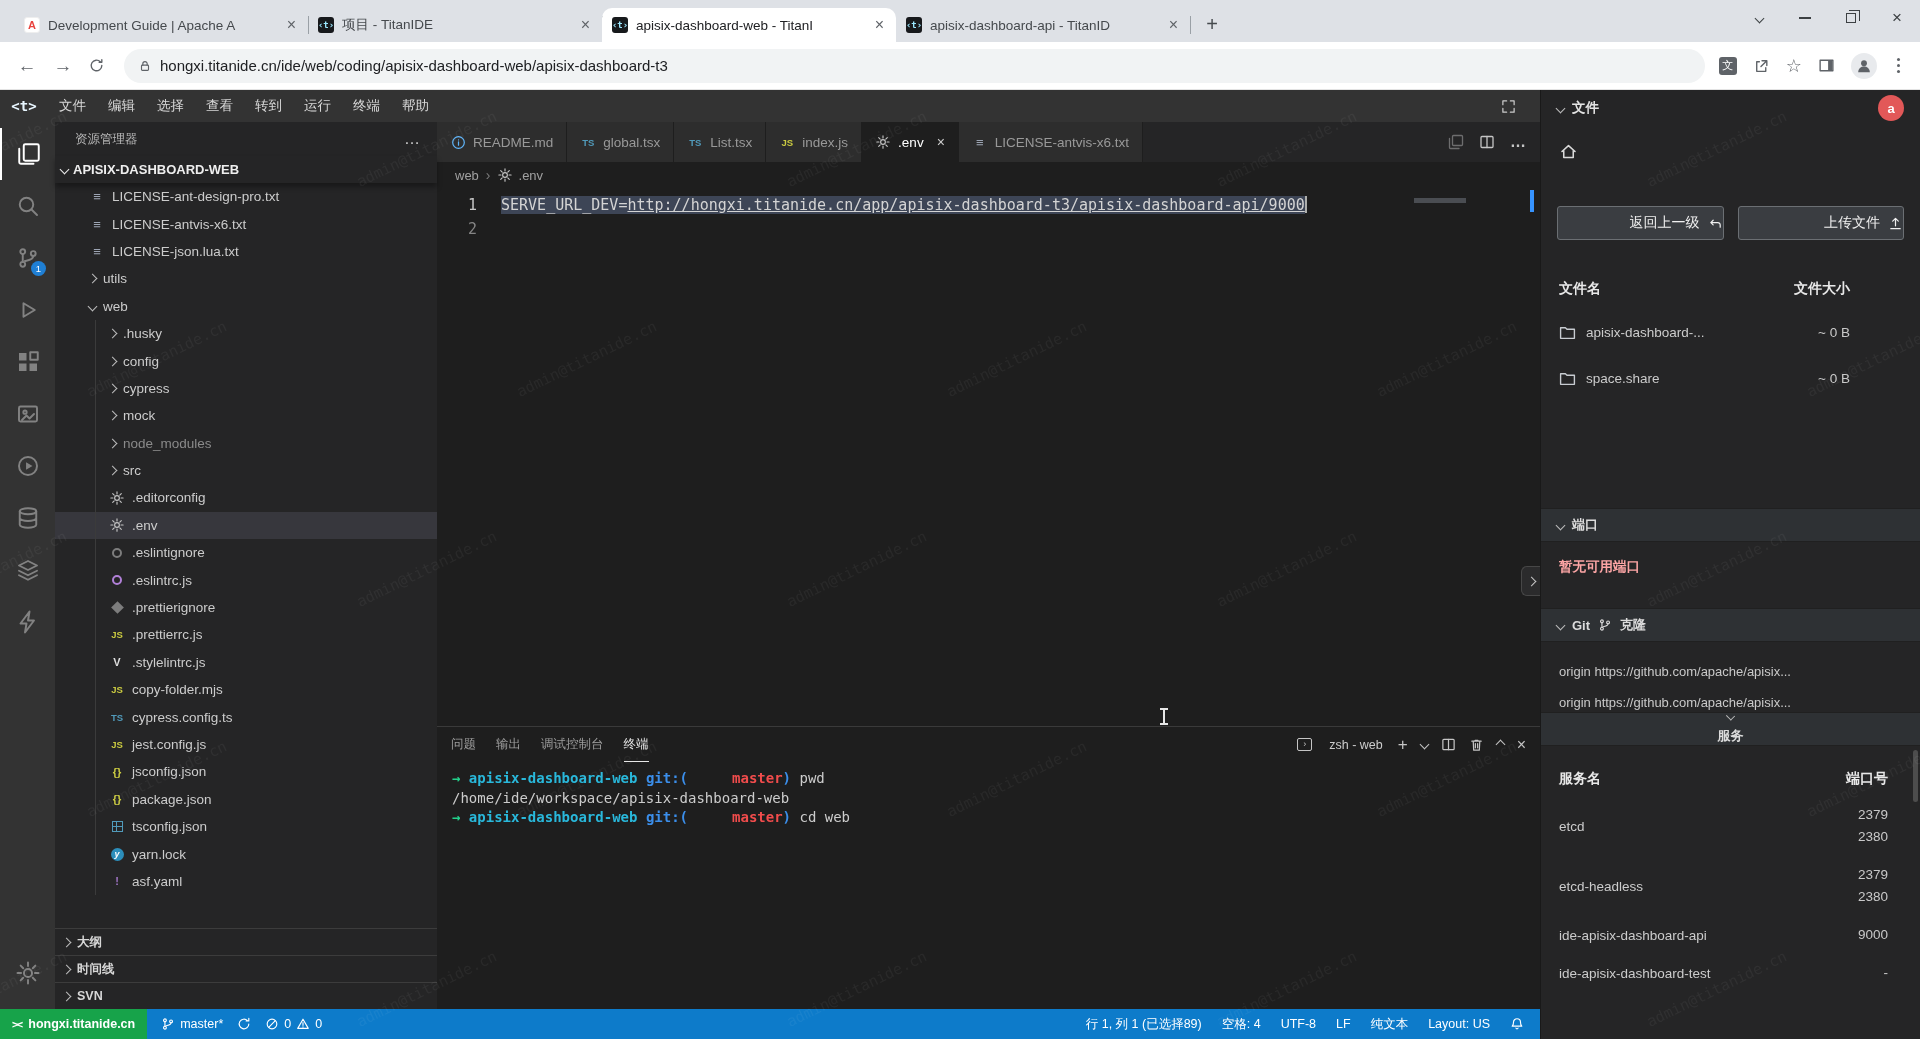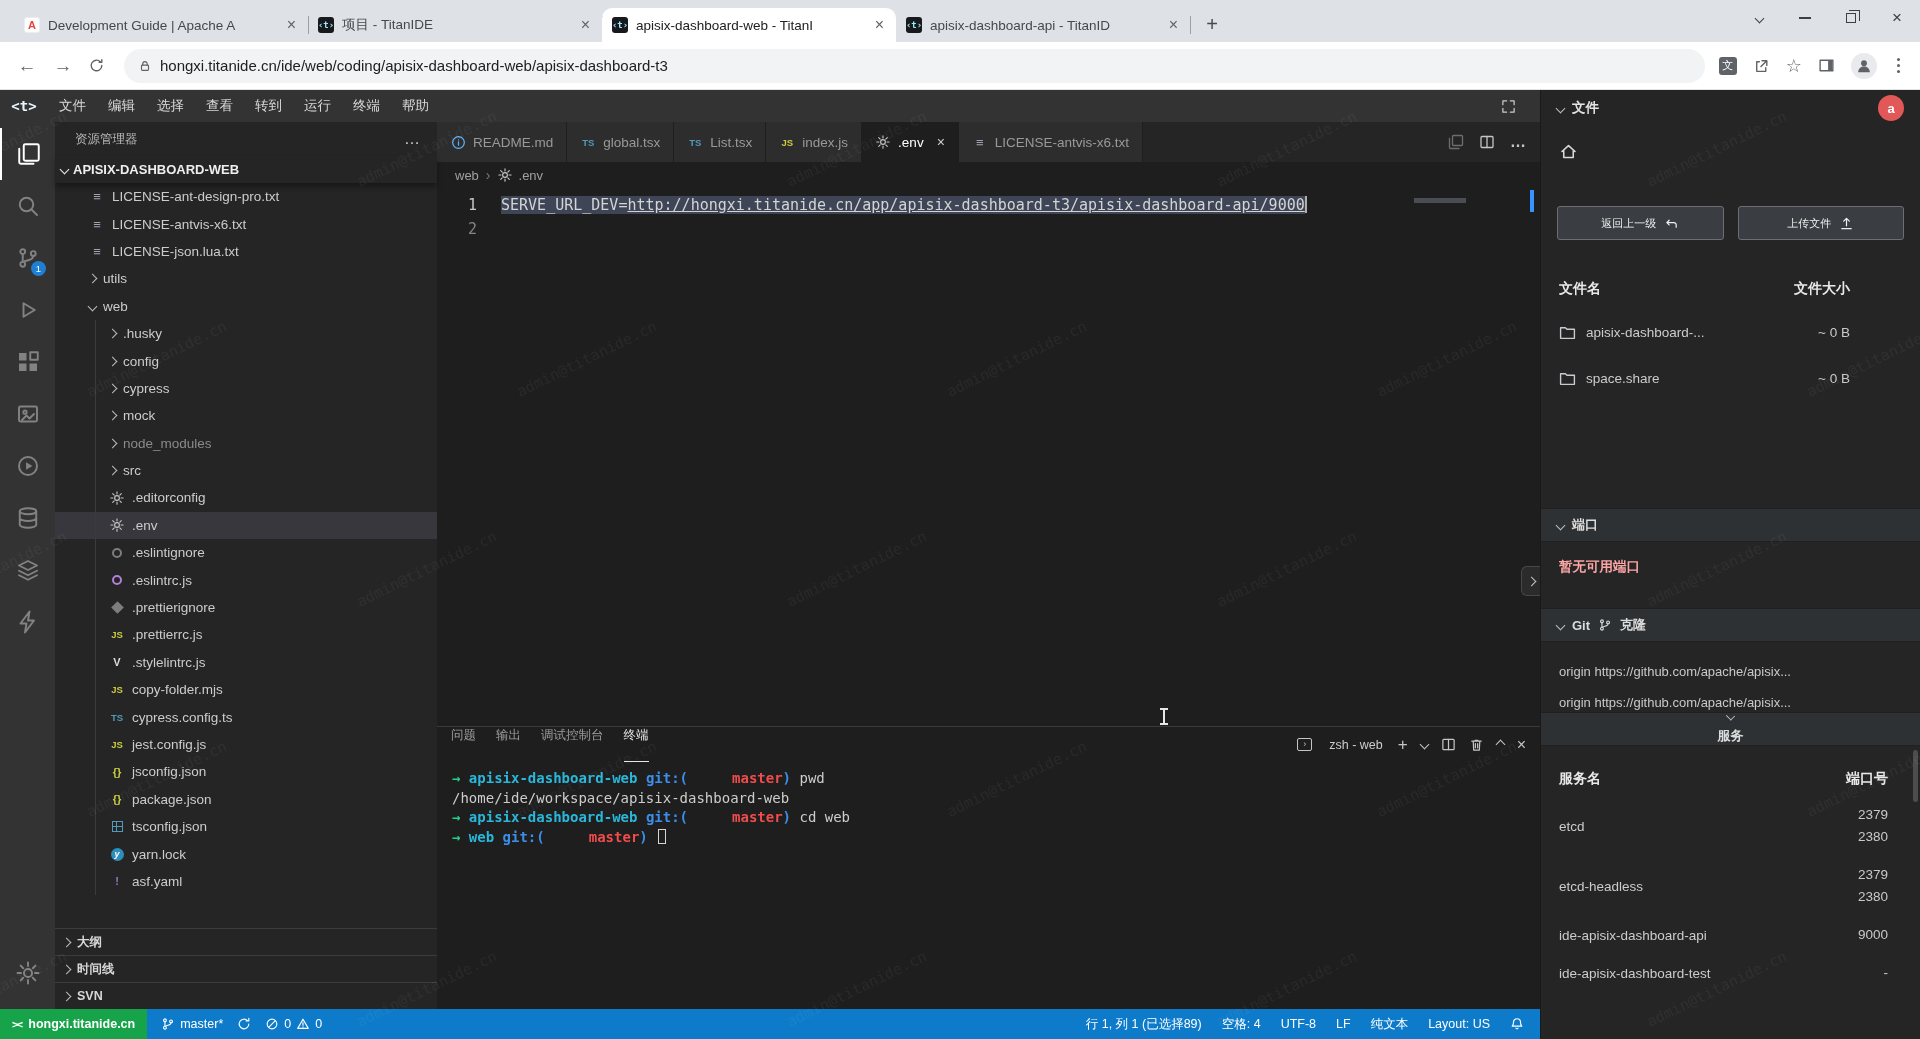--- a/index.html
+++ b/index.html
@@ -106,21 +106,21 @@
   .selcursor { display:inline-block; width:2px; height:17px; background:#aeafad; vertical-align:-3px; }
   .mini-mark { position:absolute; right:74px; top:10px; width:52px; height:5px; background:#4a4d52; }
   .ovr-mark { position:absolute; right:6px; top:2px; width:4px; height:22px; background:#3794ff; }
   .reveal { position:absolute; right:0; top:378px; width:19px; height:30px; background:#2b2b2c; border:1px solid #474747; border-right:none; border-radius:6px 0 0 6px; display:flex; align-items:center; justify-content:center; color:#c5c5c5; }
   .ibeam { position:absolute; left:726px; top:520px; width:2px; height:17px; background:#e6e6e6; }
   .ibeam::before, .ibeam::after { content:""; position:absolute; left:-3px; width:8px; height:1.6px; background:#e6e6e6; }
   .ibeam::before { top:0; } .ibeam::after { bottom:0; }
 
   .terminal { flex:0 0 283px; border-top:1px solid #3a3a3a; display:flex; flex-direction:column; }
   .term-head { height:35px; display:flex; align-items:center; padding:0 14px; gap:20px; color:#9d9d9d; font-size:12.5px; flex:0 0 35px; }
-  .ttab { height:35px; display:flex; }
+  .ttab { height:35px; display:flex; align-items:center; }
   .ttab.active { color:#e7e7e7; border-bottom:1px solid #e7e7e7; }
   .term-ctl { margin-left:auto; display:flex; align-items:center; gap:13px; color:#c5c5c5; }
   .term-ctl svg { width:15px; height:15px; }
   .shellbox { width:15px; height:13px; border:1.2px solid #c5c5c5; border-radius:2px; font-size:9px; line-height:11px; text-align:center; color:#c5c5c5; }
   .shelllbl { font-size:12.5px; color:#cccccc; margin:0 2px 0 4px; }
   .plus { font-size:17px; line-height:1; }
   .term-body { flex:1; font-family:"DejaVu Sans Mono",monospace; font-size:14px; line-height:19.5px; padding:7px 0 0 15px; color:#cccccc; }
   .tg { color:#23d18b; font-weight:bold; } .tc { color:#29b8db; font-weight:bold; }
   .tb { color:#3b8eea; font-weight:bold; } .tr { color:#f14c4c; font-weight:bold;margin-left:44px; } .tw { color:#cccccc; }
   .tcur { display:inline-block; width:8px; height:15px; border:1px solid #d4d4d4; vertical-align:-2px; margin-left:2px; }
@@ -132,21 +132,21 @@
   .st-item svg { width:14px; height:14px; }
   .st-right { margin-left:auto; display:flex; align-items:center; gap:20px; padding-right:16px; }
 
   .rightpanel { width:380px; flex:0 0 380px; background:#252526; border-left:1px solid #191919; color:#cccccc; position:relative; overflow:hidden; }
   .rp-head { height:36px; display:flex; align-items:center; gap:8px; padding:0 16px; font-weight:700; font-size:13.5px; color:#e3e3e3; }
   .rp-head .chev { color:#bdbdbd; }
   .rp-avatar { margin-left:auto; width:26px; height:26px; border-radius:50%; background:#e25858; color:#fff; display:flex; align-items:center; justify-content:center; font-size:13px; }
   .rp-home { margin:10px 0 0 18px; height:30px; display:flex; align-items:center; color:#d9d9d9; }
   .rp-home svg { width:19px; height:19px; }
   .rp-btns { margin:40px 16px 0 16px; display:flex; gap:14px; }
-  .rp-btn { flex:1; height:34px; background:#3a3d41; border:1px solid #6b6f73; border-radius:3px; display:flex; align-items:center; justify-content:center; gap:8px; font-size:11px; color:#f0f0f0; }
+  .rp-btn { flex:1; height:34px; background:#3a3d41; border:1px solid #6b6f73; border-radius:3px; display:flex; align-items:center; justify-content:flex-end; gap:8px; font-size:14px; color:#f0f0f0; }
   .rp-btn svg { width:15px; height:15px; }
   .rp-cols { margin:40px 16px 0 18px; display:flex; justify-content:space-between; font-weight:700; font-size:14px; color:#e8e8e8; }
   .rp-cols .c2 { padding-right:54px; }
   .rp-frow { margin:20px 16px 0 18px; height:28px; display:flex; align-items:center; gap:10px; font-size:13.5px; }
   .rp-frow + .rp-frow { margin-top:18px; }
   .rp-frow svg { width:17px; height:17px; color:#c8ccd1; }
   .rp-frow .fname { flex:1; white-space:nowrap; overflow:hidden; }
   .rp-frow .fsize { padding-right:54px; color:#c9c9c9; }
   .rp-sec { height:34px; background:#2e3134; border-top:1px solid #202020; border-bottom:1px solid #202020; display:flex; align-items:center; gap:8px; padding:0 16px; font-weight:700; font-size:13px; color:#dcdcdc; }
   .rp-sec .chev { color:#bdbdbd; }
@@ -641,21 +641,20 @@
                   </svg>
                 </span>
               <i class="chev u"></i>
               <span style="font-size:16px;">×</span>
             </span>
           </div>
           <div class="term-body" id="termbody">
               <div><span class="tg">→ </span><span class="tc">apisix-dashboard-web </span><span class="tb">git:(</span><span class="tr">master</span><span class="tb">) </span><span class="tw">pwd</span></div>
               <div><span class="tw">/home/ide/workspace/apisix-dashboard-web</span></div>
               <div><span class="tg">→ </span><span class="tc">apisix-dashboard-web </span><span class="tb">git:(</span><span class="tr">master</span><span class="tb">) </span><span class="tw">cd web</span></div>
-              <div><span class="tg">→ </span><span class="tc">web </span><span class="tb">git:(</span><span class="tr">master</span><span class="tb">) </span><span class="tcur"></span></div>
             </div>
         </div>
       </div>
     </div>
     <div class="statusbar">
       <div class="sb-remote">
         <span class="remote-gl">&gt;&lt;</span>
         <span>hongxi.titanide.cn</span>
       </div>
       <div class="st-item">

